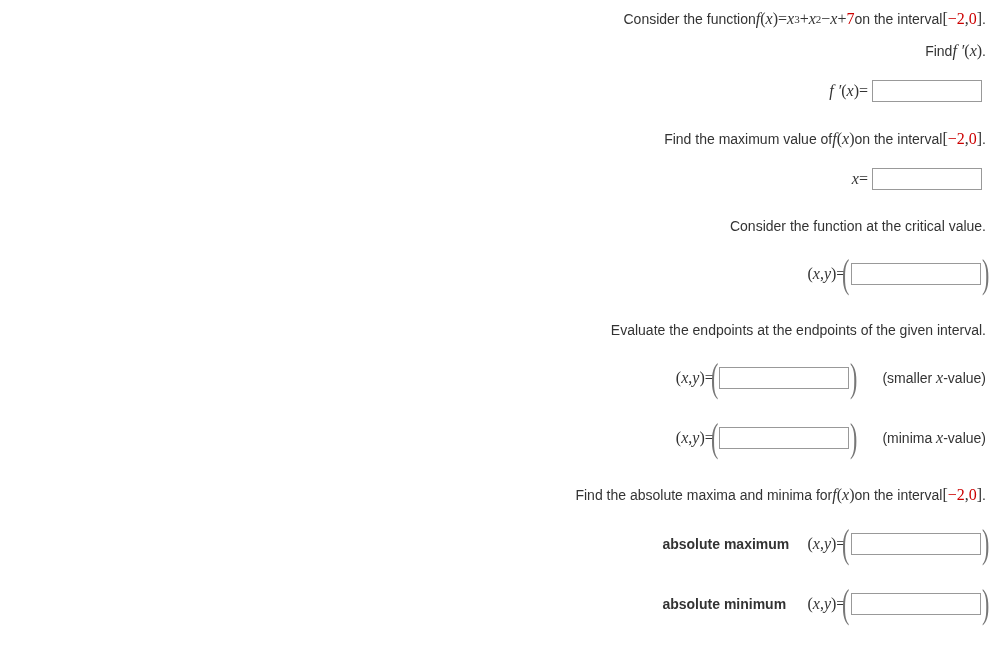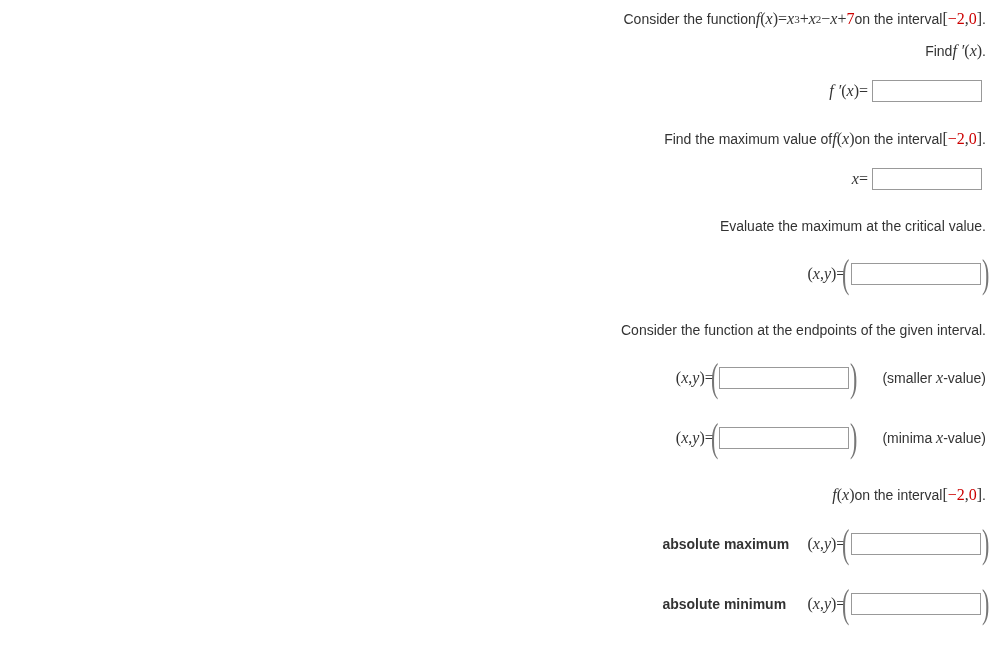--- a/index.html
+++ b/index.html
@@ -128,37 +128,37 @@
   <span>.</span>
 </div>
 
 <div class="line" style="margin-bottom:28px;">
   <span class="math-var">x</span>
   <span class="math"> = </span>
   <input type="text" class="input-box" style="">
 </div>
 
 <div class="line">
-  <span>Evaluate the maximum at the critical value.</span>
-</div>
-
-<div class="line" style="margin-bottom:28px;">
-  <span class="math">(</span>
-  <span class="math-var">x</span>
-  <span class="math">, </span>
-  <span class="math-var">y</span>
-  <span class="math">)</span>
-  <span class="math">  =  </span>
-  <span class="paren">(</span>
-  <input type="text" class="input-box wider" style="">
-  <span class="paren">)</span>
-</div>
-
-<div class="line">
-  <span>Consider the function at the endpoints of the given interval.</span>
+  <span>Consider the function at the critical value.</span>
+</div>
+
+<div class="line" style="margin-bottom:28px;">
+  <span class="math">(</span>
+  <span class="math-var">x</span>
+  <span class="math">, </span>
+  <span class="math-var">y</span>
+  <span class="math">)</span>
+  <span class="math">  =  </span>
+  <span class="paren">(</span>
+  <input type="text" class="input-box wider" style="">
+  <span class="paren">)</span>
+</div>
+
+<div class="line">
+  <span>Evaluate the endpoints at the endpoints of the given interval.</span>
 </div>
 
 <div class="line">
   <span class="math">(</span>
   <span class="math-var">x</span>
   <span class="math">, </span>
   <span class="math-var">y</span>
   <span class="math">)</span>
   <span class="math">  =  </span>
   <span class="paren">(</span>
@@ -178,20 +178,21 @@
   <span class="math">  =  </span>
   <span class="paren">(</span>
   <input type="text" class="input-box wider" style="">
   <span class="paren">)</span>
   <span class="descriptor">
     <span>(minima </span><span class="math-var">x</span><span>-value)</span>
   </span>
 </div>
 
 <div class="line">
+  <span>Find the absolute maxima and minima for </span>
   <span class="math-var">f</span>
   <span class="math">(</span>
   <span class="math-var">x</span>
   <span class="math">)</span>
   <span> on the interval </span>
   <span class="math">[</span>
   <span class="math num">−2</span>
   <span class="math">, </span>
   <span class="math num">0</span>
   <span class="math">]</span>

